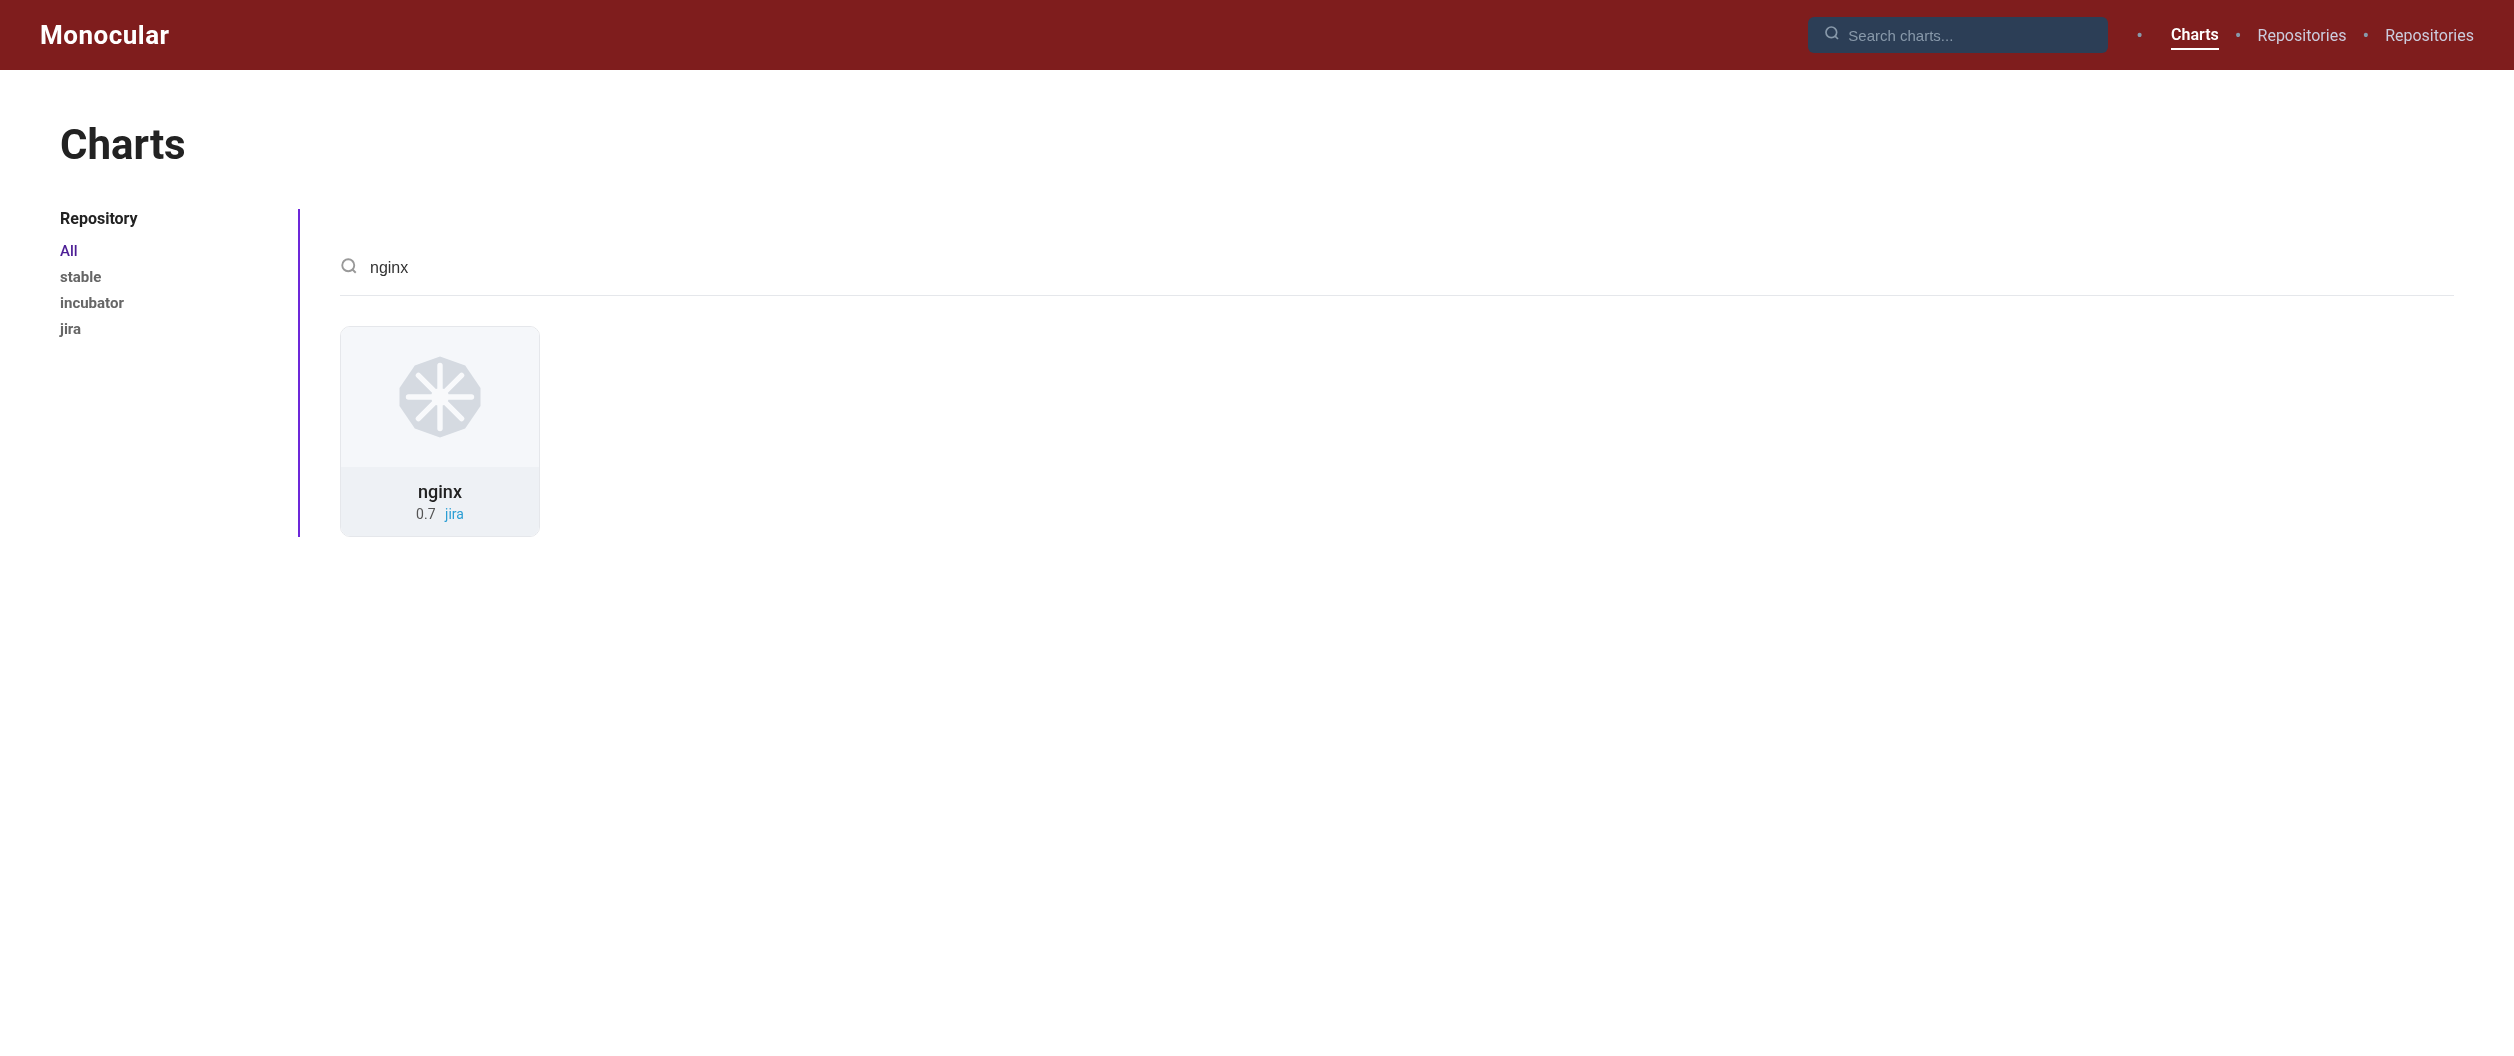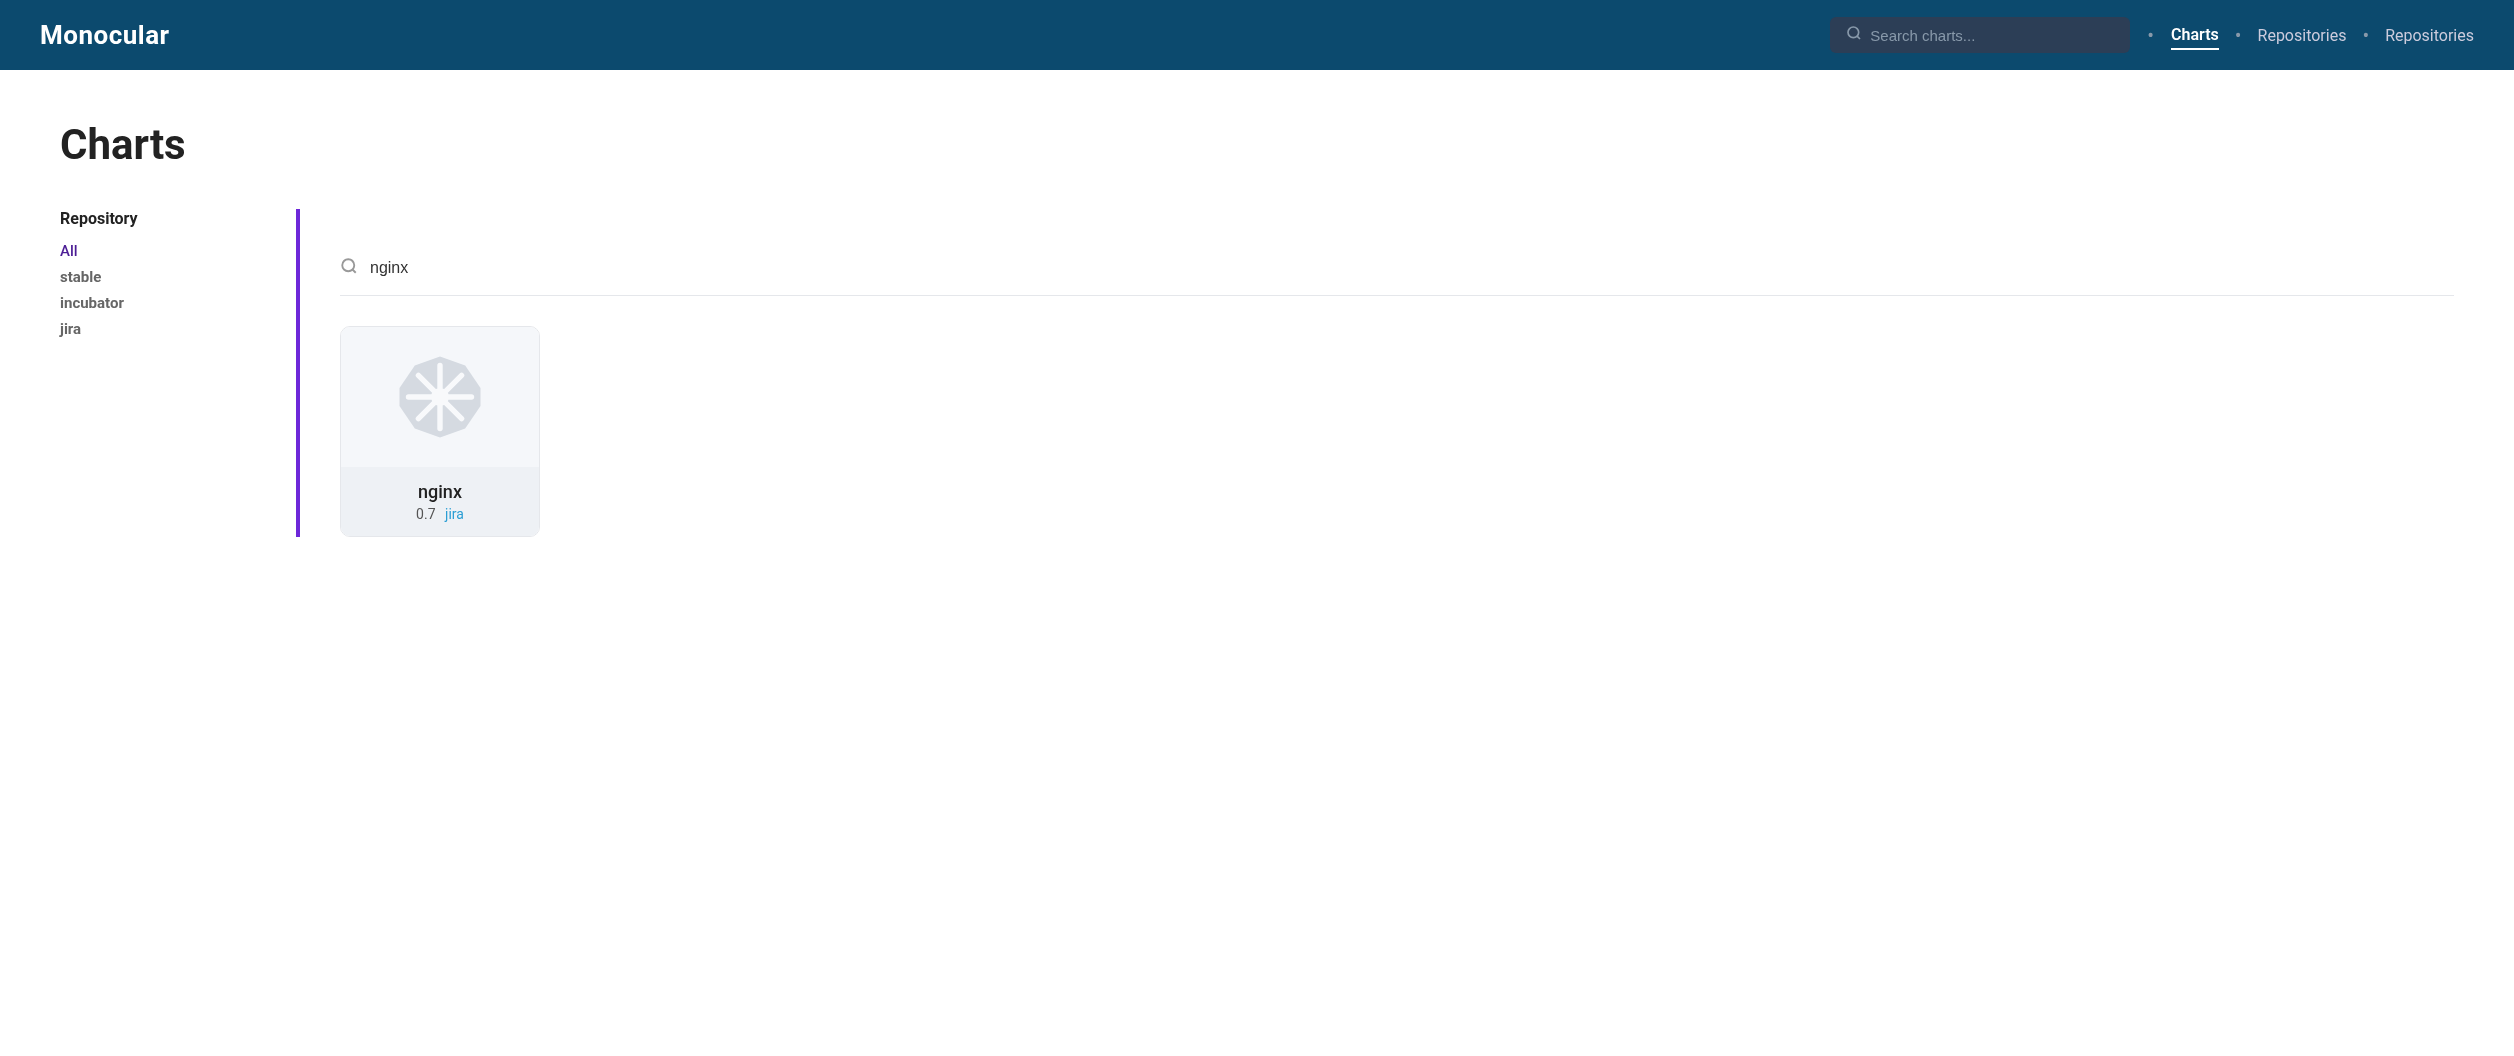--- a/index.html
+++ b/index.html
@@ -9,39 +9,39 @@
     }
 
     body {
       font-family: -apple-system, BlinkMacSystemFont, 'Segoe UI', Roboto, Oxygen, sans-serif;
       background: #ffffff;
       color: #333;
     }
 
     
     .header {
-      background: #0c4a6e;
+      background: #7f1d1d;
       display: flex;
       align-items: center;
       padding: 0 40px;
       height: 70px;
       justify-content: space-between;
     }
 
     .header-logo {
       color: #ffffff;
       font-size: 26px;
       font-weight: 700;
       letter-spacing: 0.5px;
     }
 
     .header-right {
       display: flex;
       align-items: center;
-      gap: 17px;
+      gap: 28px;
     }
 
     .search-bar {
       display: flex;
       align-items: center;
       background: #2c3e56;
       border-radius: 6px;
       padding: 8px 16px;
       gap: 8px;
       width: 300px;
@@ -104,21 +104,21 @@
 
     .content-area {
       display: flex;
       gap: 0;
     }
 
     
     .sidebar {
       width: 240px;
       flex-shrink: 0;
-      border-right: 4px solid #6d28d9;
+      border-right: 2px solid #6d28d9;
     }
 
     .sidebar-section {
       margin-bottom: 36px;
     }
 
     .sidebar-heading {
       font-size: 16px;
       font-weight: 700;
       color: #222;

